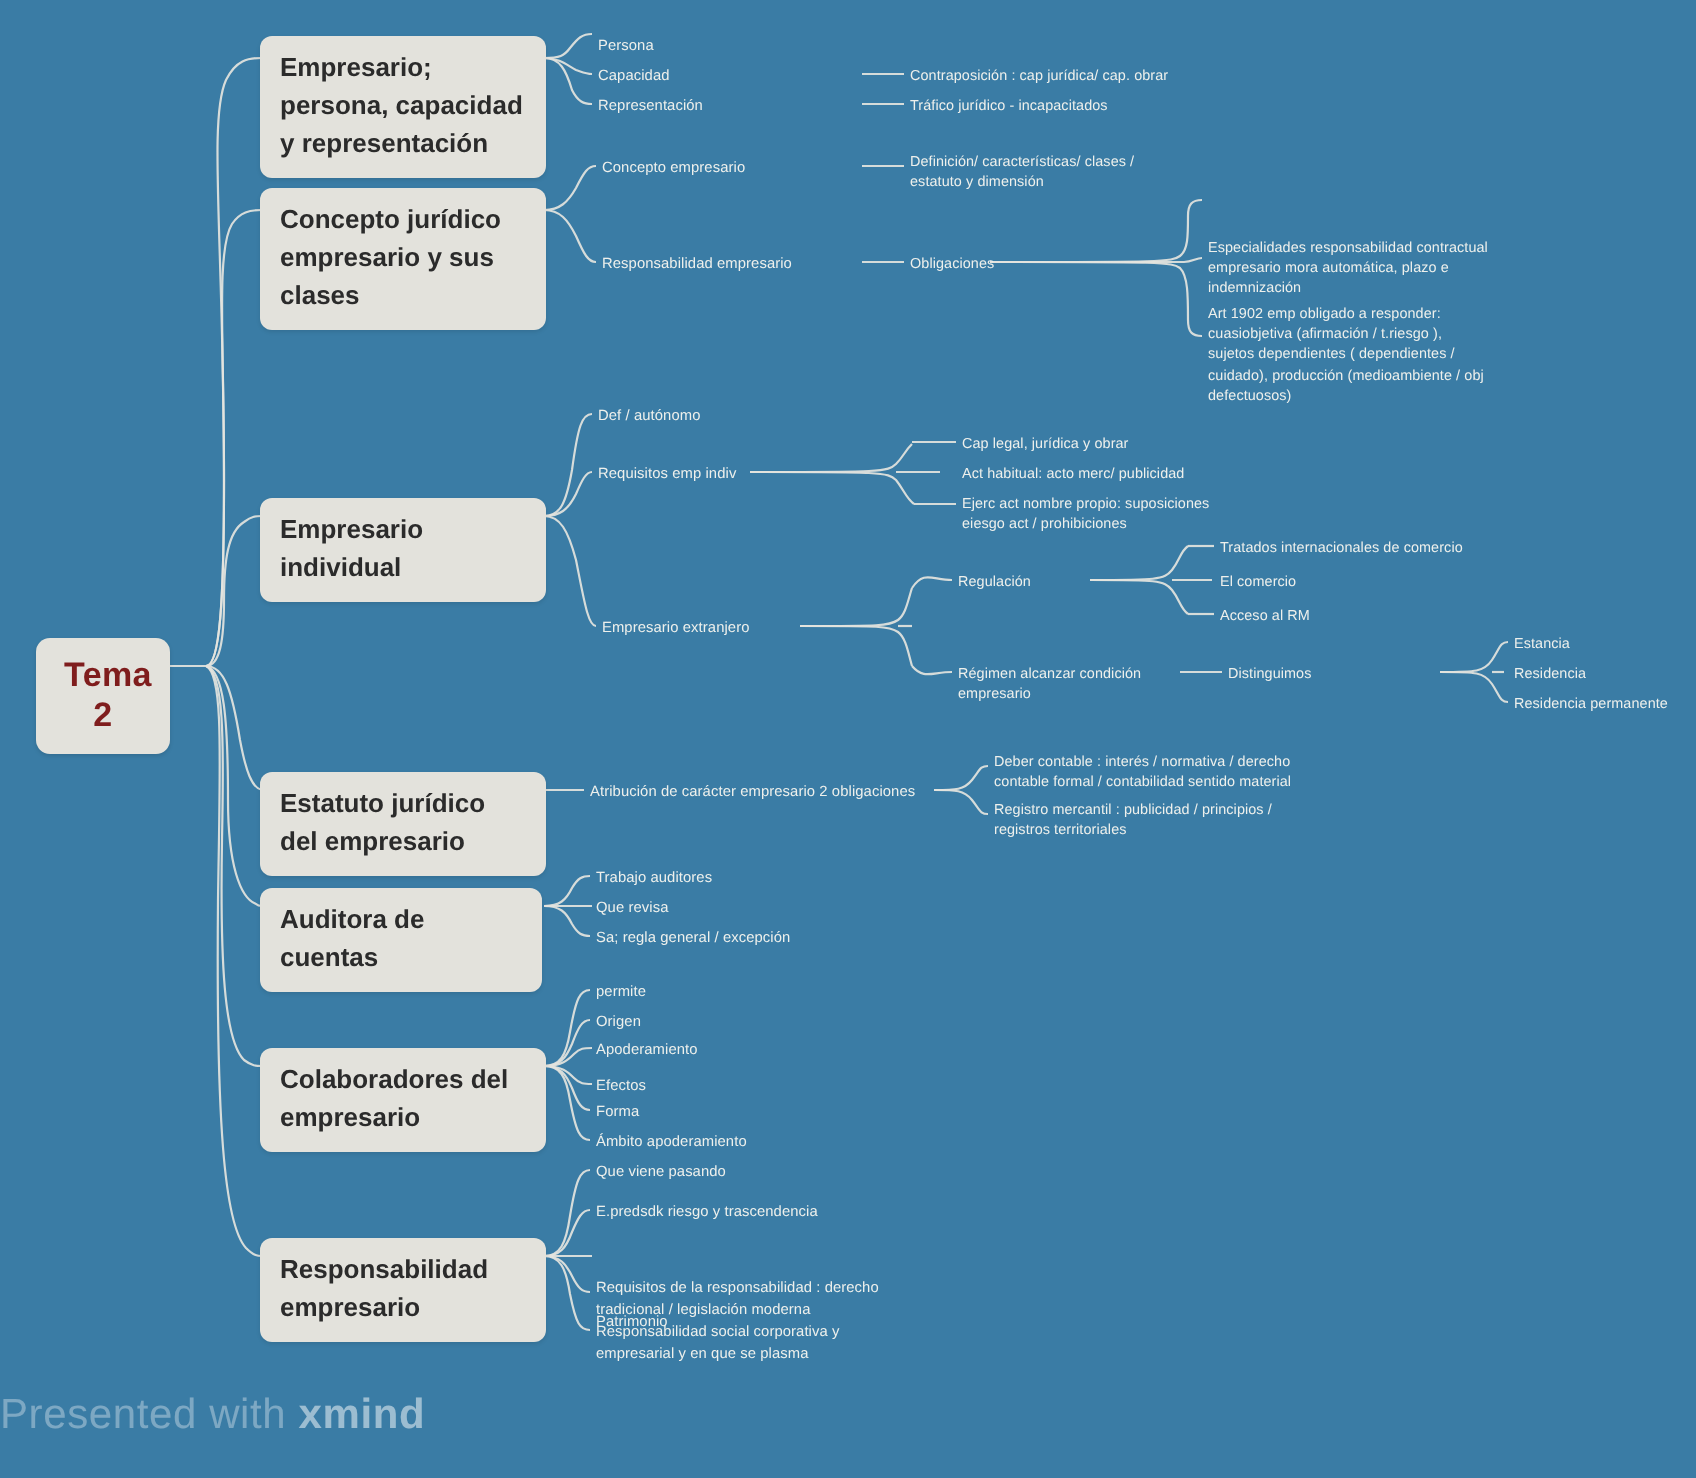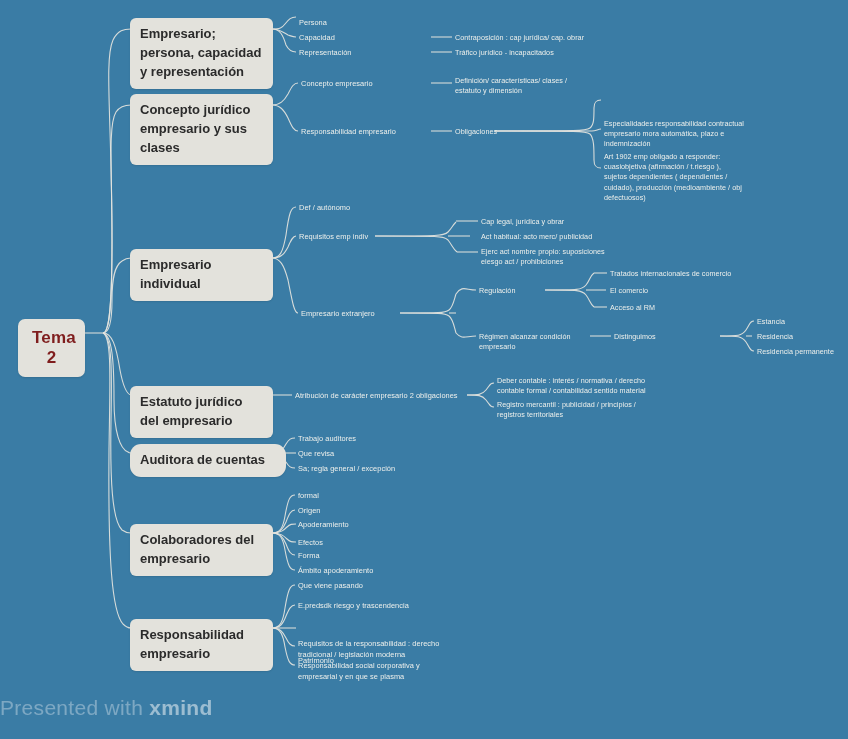--- a/index.html
+++ b/index.html
@@ -172,21 +172,21 @@
   <div class="node root-node" style="left:18px; top:319px; width:67px;">Tema 2</div>
 
   <div class="node branch-node" style="left:130px; top:18px; width:143px;">Empresario; persona, capacidad y representación</div>
 
   <div class="node branch-node" style="left:130px; top:94px; width:143px;">Concepto jurídico empresario y sus clases</div>
 
   <div class="node branch-node" style="left:130px; top:249px; width:143px;">Empresario individual</div>
 
   <div class="node branch-node" style="left:130px; top:386px; width:143px;">Estatuto jurídico del empresario</div>
 
-  <div class="node branch-node" style="left:130px; top:444px; width:156px;border-radius:11px;">Auditora de cuentas</div>
+  <div class="node branch-node" style="left:130px; top:444px; width:141px;">Auditora de cuentas</div>
 
   <div class="node branch-node" style="left:130px; top:524px; width:143px;">Colaboradores del empresario</div>
 
   <div class="node branch-node" style="left:130px; top:619px; width:143px;">Responsabilidad empresario</div>
 
   <div class="leaf l3" style="left:299px; top:18px; width:120px;">Persona</div>
   <div class="leaf l3" style="left:299px; top:33px; width:120px;">Capacidad</div>
   <div class="leaf l3" style="left:299px; top:48px; width:120px;">Representación</div>
   <div class="leaf l4" style="left:455px; top:33px; width:180px;">Contraposición : cap jurídica/ cap. obrar</div>
   <div class="leaf l4" style="left:455px; top:48px; width:180px;">Tráfico jurídico - incapacitados</div>
@@ -215,21 +215,21 @@
   <div class="leaf l5" style="left:757px; top:347px; width:92px;">Residencia permanente</div>
 
   <div class="leaf l3" style="left:295px; top:391px; width:175px;">Atribución de carácter empresario 2 obligaciones</div>
   <div class="leaf l4" style="left:497px; top:376px; width:150px;">Deber contable : interés / normativa / derecho contable formal / contabilidad sentido material</div>
   <div class="leaf l4" style="left:497px; top:400px; width:150px;">Registro mercantil :  publicidad / principios / registros territoriales</div>
 
   <div class="leaf l3" style="left:298px; top:434px; width:140px;">Trabajo auditores</div>
   <div class="leaf l3" style="left:298px; top:449px; width:140px;">Que revisa</div>
   <div class="leaf l3" style="left:298px; top:464px; width:140px;">Sa; regla general / excepción</div>
 
-  <div class="leaf l3" style="left:298px; top:491px; width:140px;">formal</div>
+  <div class="leaf l3" style="left:298px; top:491px; width:140px;">permite</div>
   <div class="leaf l3" style="left:298px; top:506px; width:140px;">Origen</div>
   <div class="leaf l3" style="left:298px; top:520px; width:140px;">Apoderamiento</div>
   <div class="leaf l3" style="left:298px; top:538px; width:140px;">Efectos</div>
   <div class="leaf l3" style="left:298px; top:551px; width:140px;">Forma</div>
   <div class="leaf l3" style="left:298px; top:566px; width:140px;">Ámbito apoderamiento</div>
 
   <div class="leaf l3" style="left:298px; top:581px; width:160px;">Que viene pasando</div>
   <div class="leaf l3" style="left:298px; top:601px; width:160px;">E.predsdk riesgo y trascendencia</div>
   <div class="leaf l3" style="left:298px; top:656px; width:160px;">Patrimonio</div>
   <div class="leaf l3" style="left:298px; top:639px; width:150px;">Requisitos de la  responsabilidad : derecho tradicional / legislación moderna</div>

